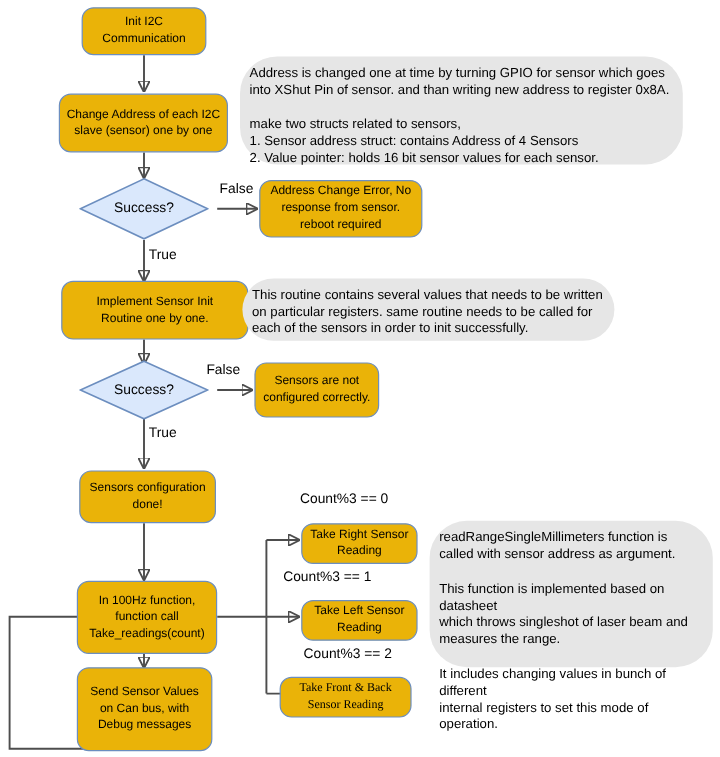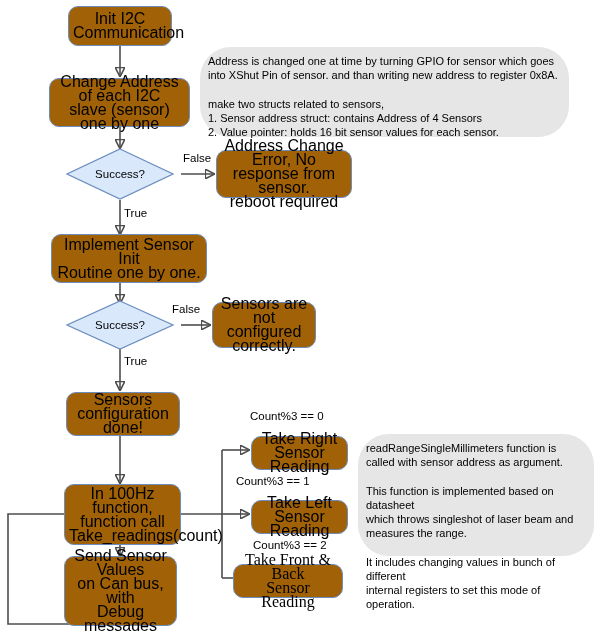--- a/index.html
+++ b/index.html
@@ -16,29 +16,29 @@
     position: relative;
     width: 600px;
     height: 631px;
     background: #ffffff;
     overflow: hidden;
   }
   
   .node {
     position: absolute;
     box-sizing: border-box;
-    background: #a16207;
+    background: #eab308;
     border: 1px solid #6c8ebf;
     border-radius: 10px;
     display: flex;
     align-items: center;
     justify-content: center;
     text-align: center;
     color: #000000;
-    font-size: 16px;
+    font-size: 10px;
     line-height: 14px;
     padding: 16px 4px;
   }
   .node span { display: block; width: 100%; }
 
   
   .diamond {
     position: absolute;
     box-sizing: border-box;
   }
@@ -213,20 +213,21 @@
   <div class="elabel" style="left:250px; top:410px;">Count%3 == 0</div>
   <div class="elabel" style="left:236px; top:475px;">Count%3 == 1</div>
   <div class="elabel" style="left:253px; top:539px;">Count%3 == 2</div>
 
   <div class="note" style="left:200px; top:47px; width:369px; height:90px;">Address is changed one at time by turning GPIO for sensor which goes into XShut Pin of sensor. and than writing new address to register 0x8A.
 
 make two structs related to sensors,
 1. Sensor address struct: contains Address of 4 Sensors
 2. Value pointer: holds 16 bit sensor values for each sensor.</div>
 
+  <div class="note" style="left:202px; top:232px; width:310px; height:52px;">This routine contains several values that needs to be written on particular registers. same routine needs to be called for each of the sensors in order to init successfully.</div>
 
   <div class="note" style="left:358px; top:434px; width:236px; height:122px;">readRangeSingleMillimeters function is
 called with sensor address as argument.
 
 This function is implemented based on datasheet
 which throws singleshot of laser beam and
 measures the range.
 
 It includes changing values in bunch of different
 internal registers to set this mode of operation.</div>

